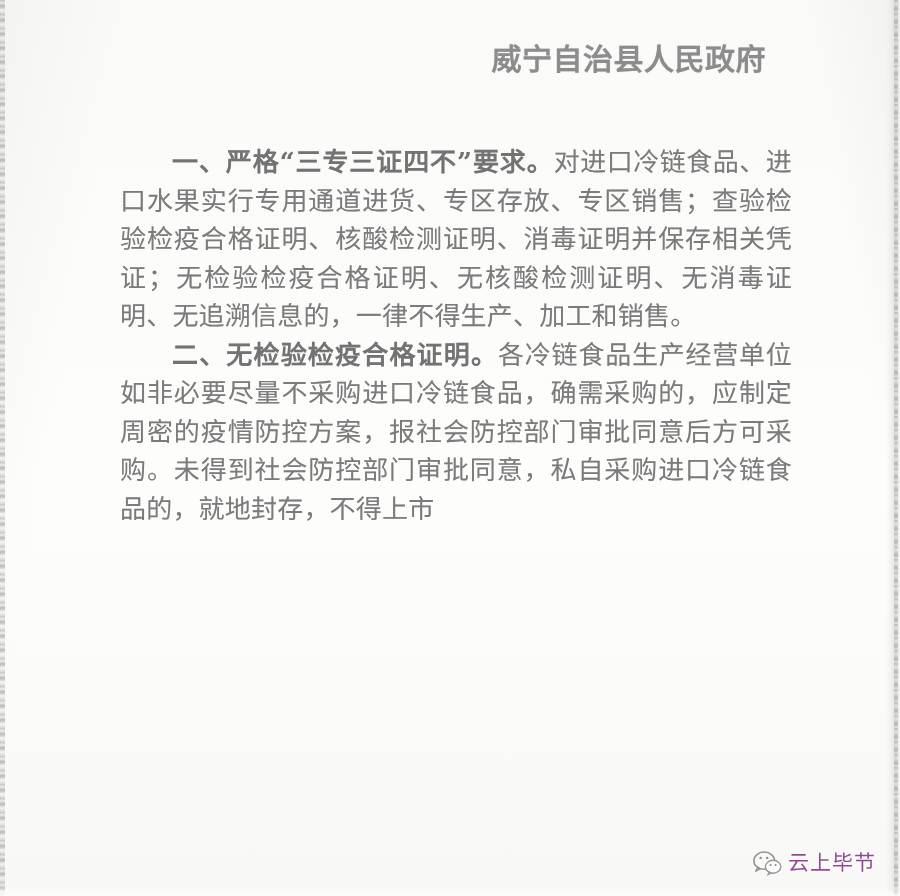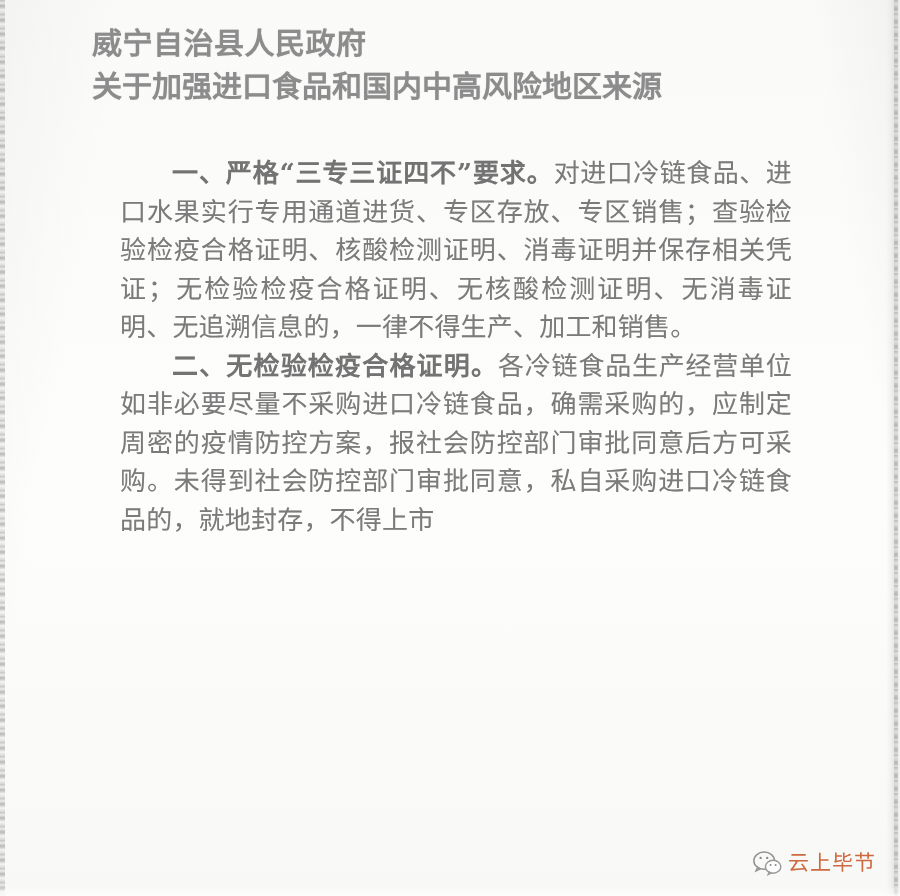--- a/index.html
+++ b/index.html
@@ -76,23 +76,23 @@
   }
 
   .content {
     position: relative;
     z-index: 3;
     padding: 0;
   }
 
   
   .doc-title {
-    margin: 0;
-    padding: 22px 118px 0 92px;
-    text-align: left;
+    margin: 16px;
+    padding: 22px 118px 0 118px;
+    text-align: right;
     font-family: "DejaVu Serif", "Liberation Serif", serif;
     font-weight: 700;
     font-size: 30px;
     line-height: 43px;
     letter-spacing: 0.5px;
     color: #8c8c8c;
     text-shadow: 0 0 1px rgba(120,120,120,0.35);
     white-space: nowrap;
   }
   .doc-title .tline {
@@ -148,21 +148,21 @@
     position: relative;
     width: 30px;
     height: 30px;
     flex: 0 0 auto;
   }
   .wm-logo svg { display: block; }
   .wm-text {
     font-family: "DejaVu Sans", "Liberation Sans", sans-serif;
     font-size: 21px;
     line-height: 1;
-    color: #c2410c;
+    color: #701a75;
     letter-spacing: 1px;
     white-space: nowrap;
     text-align: right;
   }
 
   
   .bottom-cut {
     position: absolute;
     left: 0;
     right: 0;
@@ -179,21 +179,20 @@
 <div class="page">
 
   <div class="paper-tint"></div>
   <div class="scan-edge-left"></div>
   <div class="scan-edge-right"></div>
 
   <div class="content">
 
     <h1 class="doc-title">
       <span class="tline">威宁自治县人民政府</span>
-      <span class="tline wide">关于加强进口食品和国内中高风险地区来源</span>
     </h1>
 
     <div class="title-gap"></div>
 
     <div class="body-block">
 
 
       <p class="para">
         <span class="hd">一、严格“三专三证四不”要求。</span><span>对进口冷链食品、进口水果实行专用通道进货、专区存放、专区销售；查验检验检疫合格证明、核酸检测证明、消毒证明并保存相关凭证；无检验检疫合格证明、无核酸检测证明、无消毒证明、无追溯信息的，一律不得生产、加工和销售。</span>
       </p>

